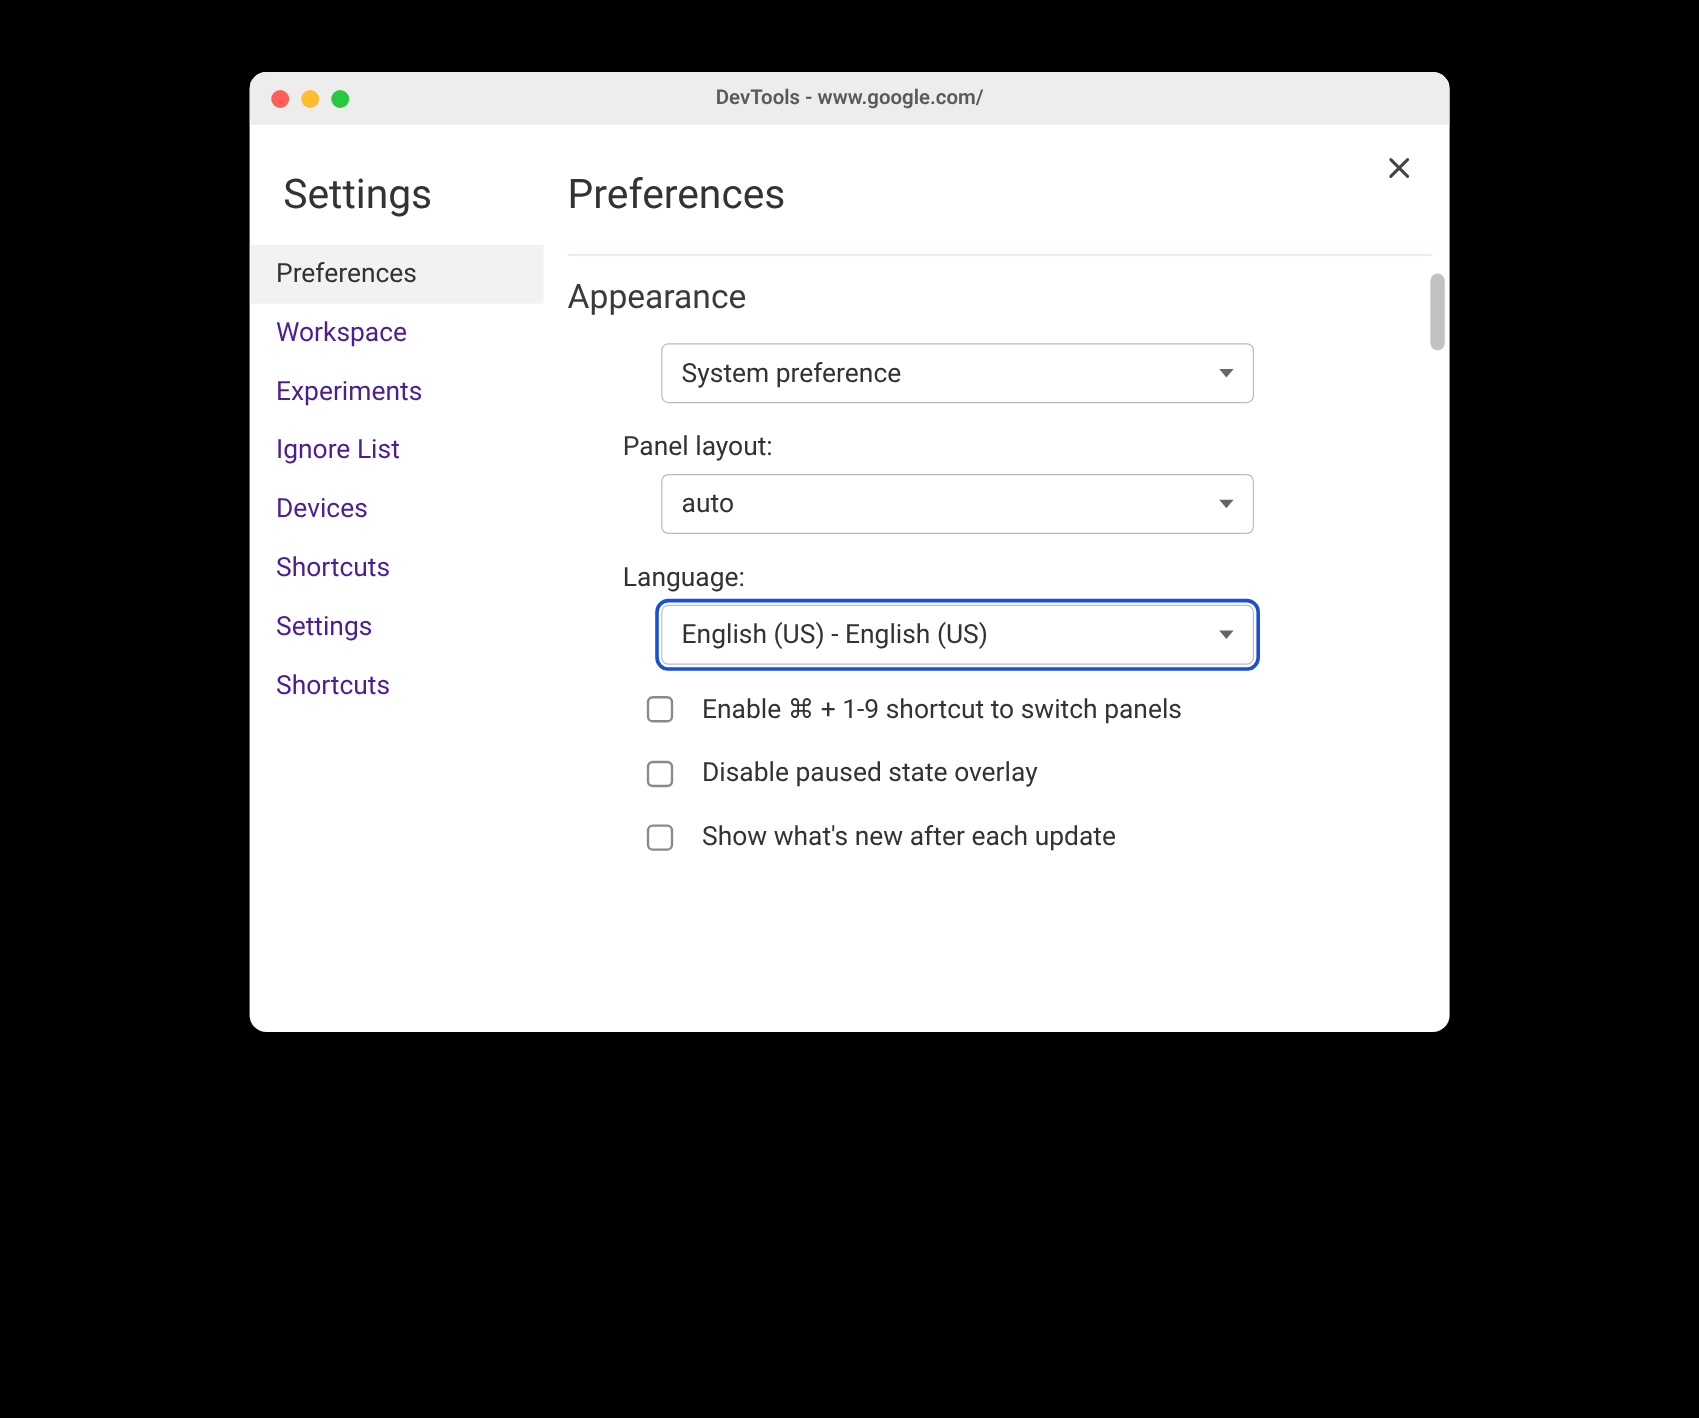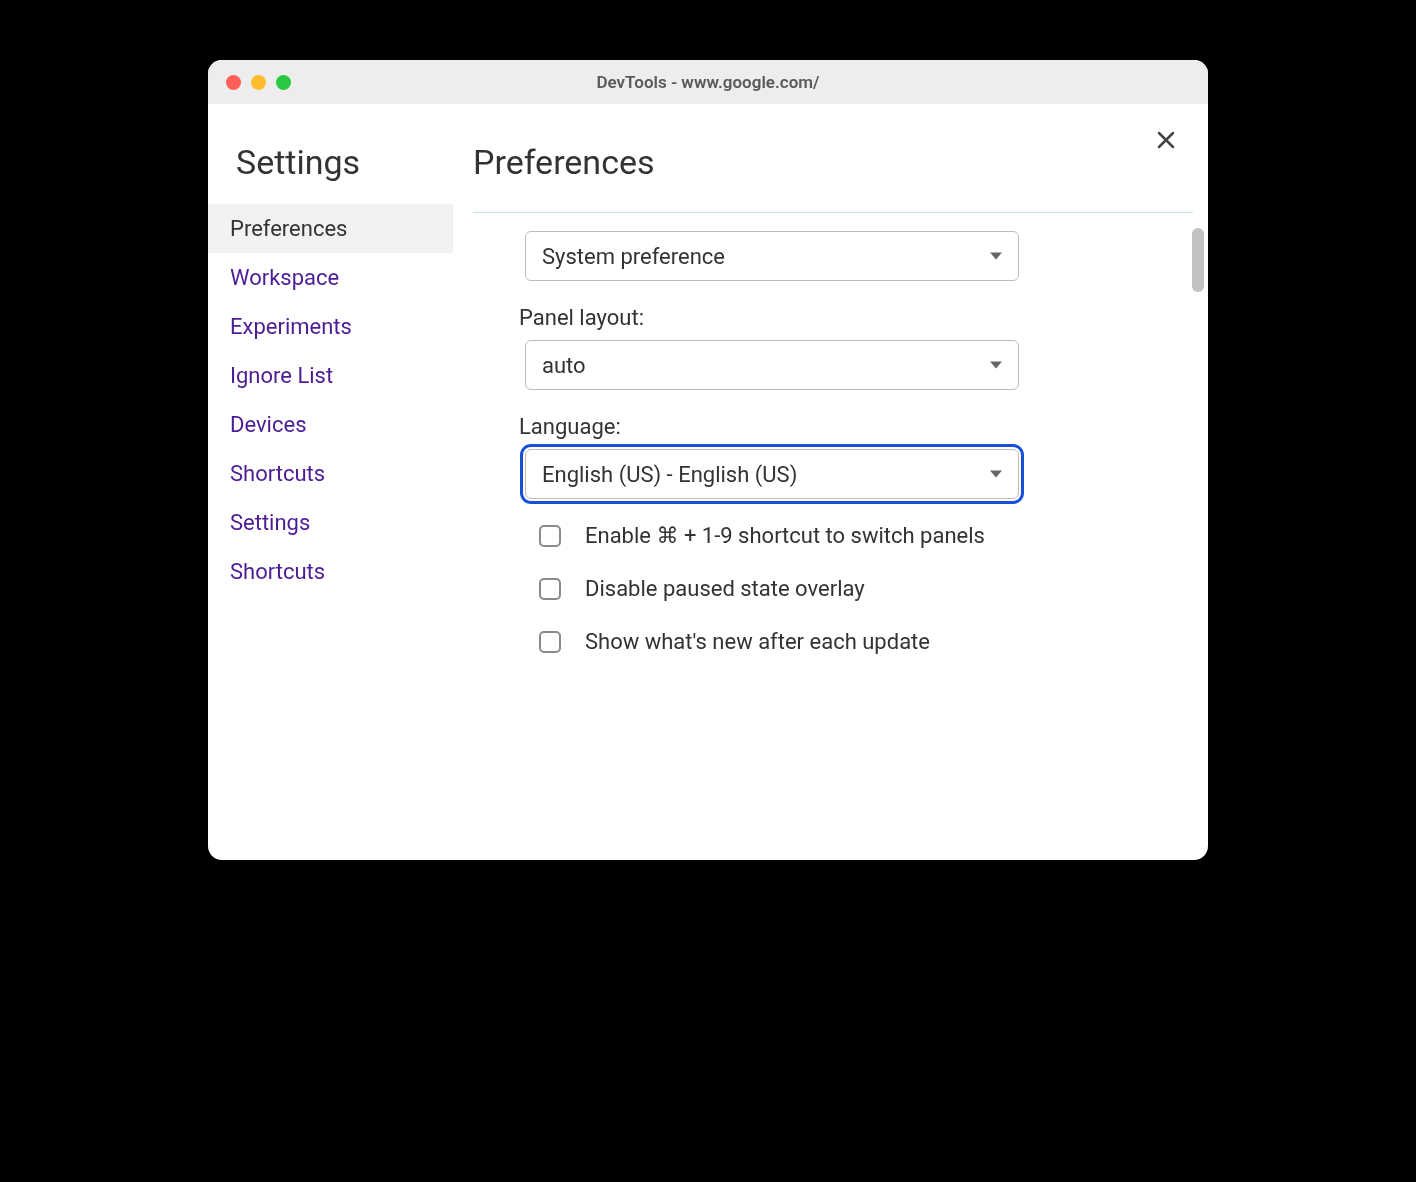--- a/index.html
+++ b/index.html
@@ -141,21 +141,21 @@
       width: 494px;
       height: 50px;
       border: 1px solid #bdbdbd;
       border-radius: 6px;
       background: #fff;
       display: flex;
       align-items: center;
       padding: 0 16px;
       position: relative;
       cursor: pointer;
-      margin-left: 6px;
+      margin-left: 32px;
     }
     .select-text {
       font-size: 22px;
       color: #333;
     }
     .select-caret {
       position: absolute;
       right: 16px;
       top: 50%;
       transform: translateY(-50%);
@@ -246,20 +246,21 @@
     <div class="main">
       <div class="close-btn">
         <svg viewBox="0 0 24 24" width="24" height="24">
             <path d="M5 5 L19 19 M19 5 L5 19" stroke="#444" stroke-width="2.5" fill="none" stroke-linecap="round"></path>
           </svg>
       </div>
       <div class="main-title">Preferences</div>
       <div class="divider"></div>
 
       <div class="scroll-content">
+        <div class="section-title">Appearance</div>
 
         <div class="setting-block">
           <div class="select">
             <span class="select-text">System preference</span>
             <span class="select-caret"></span>
           </div>
         </div>
 
         <div class="setting-block">
           <div class="setting-label">Panel layout:</div>

